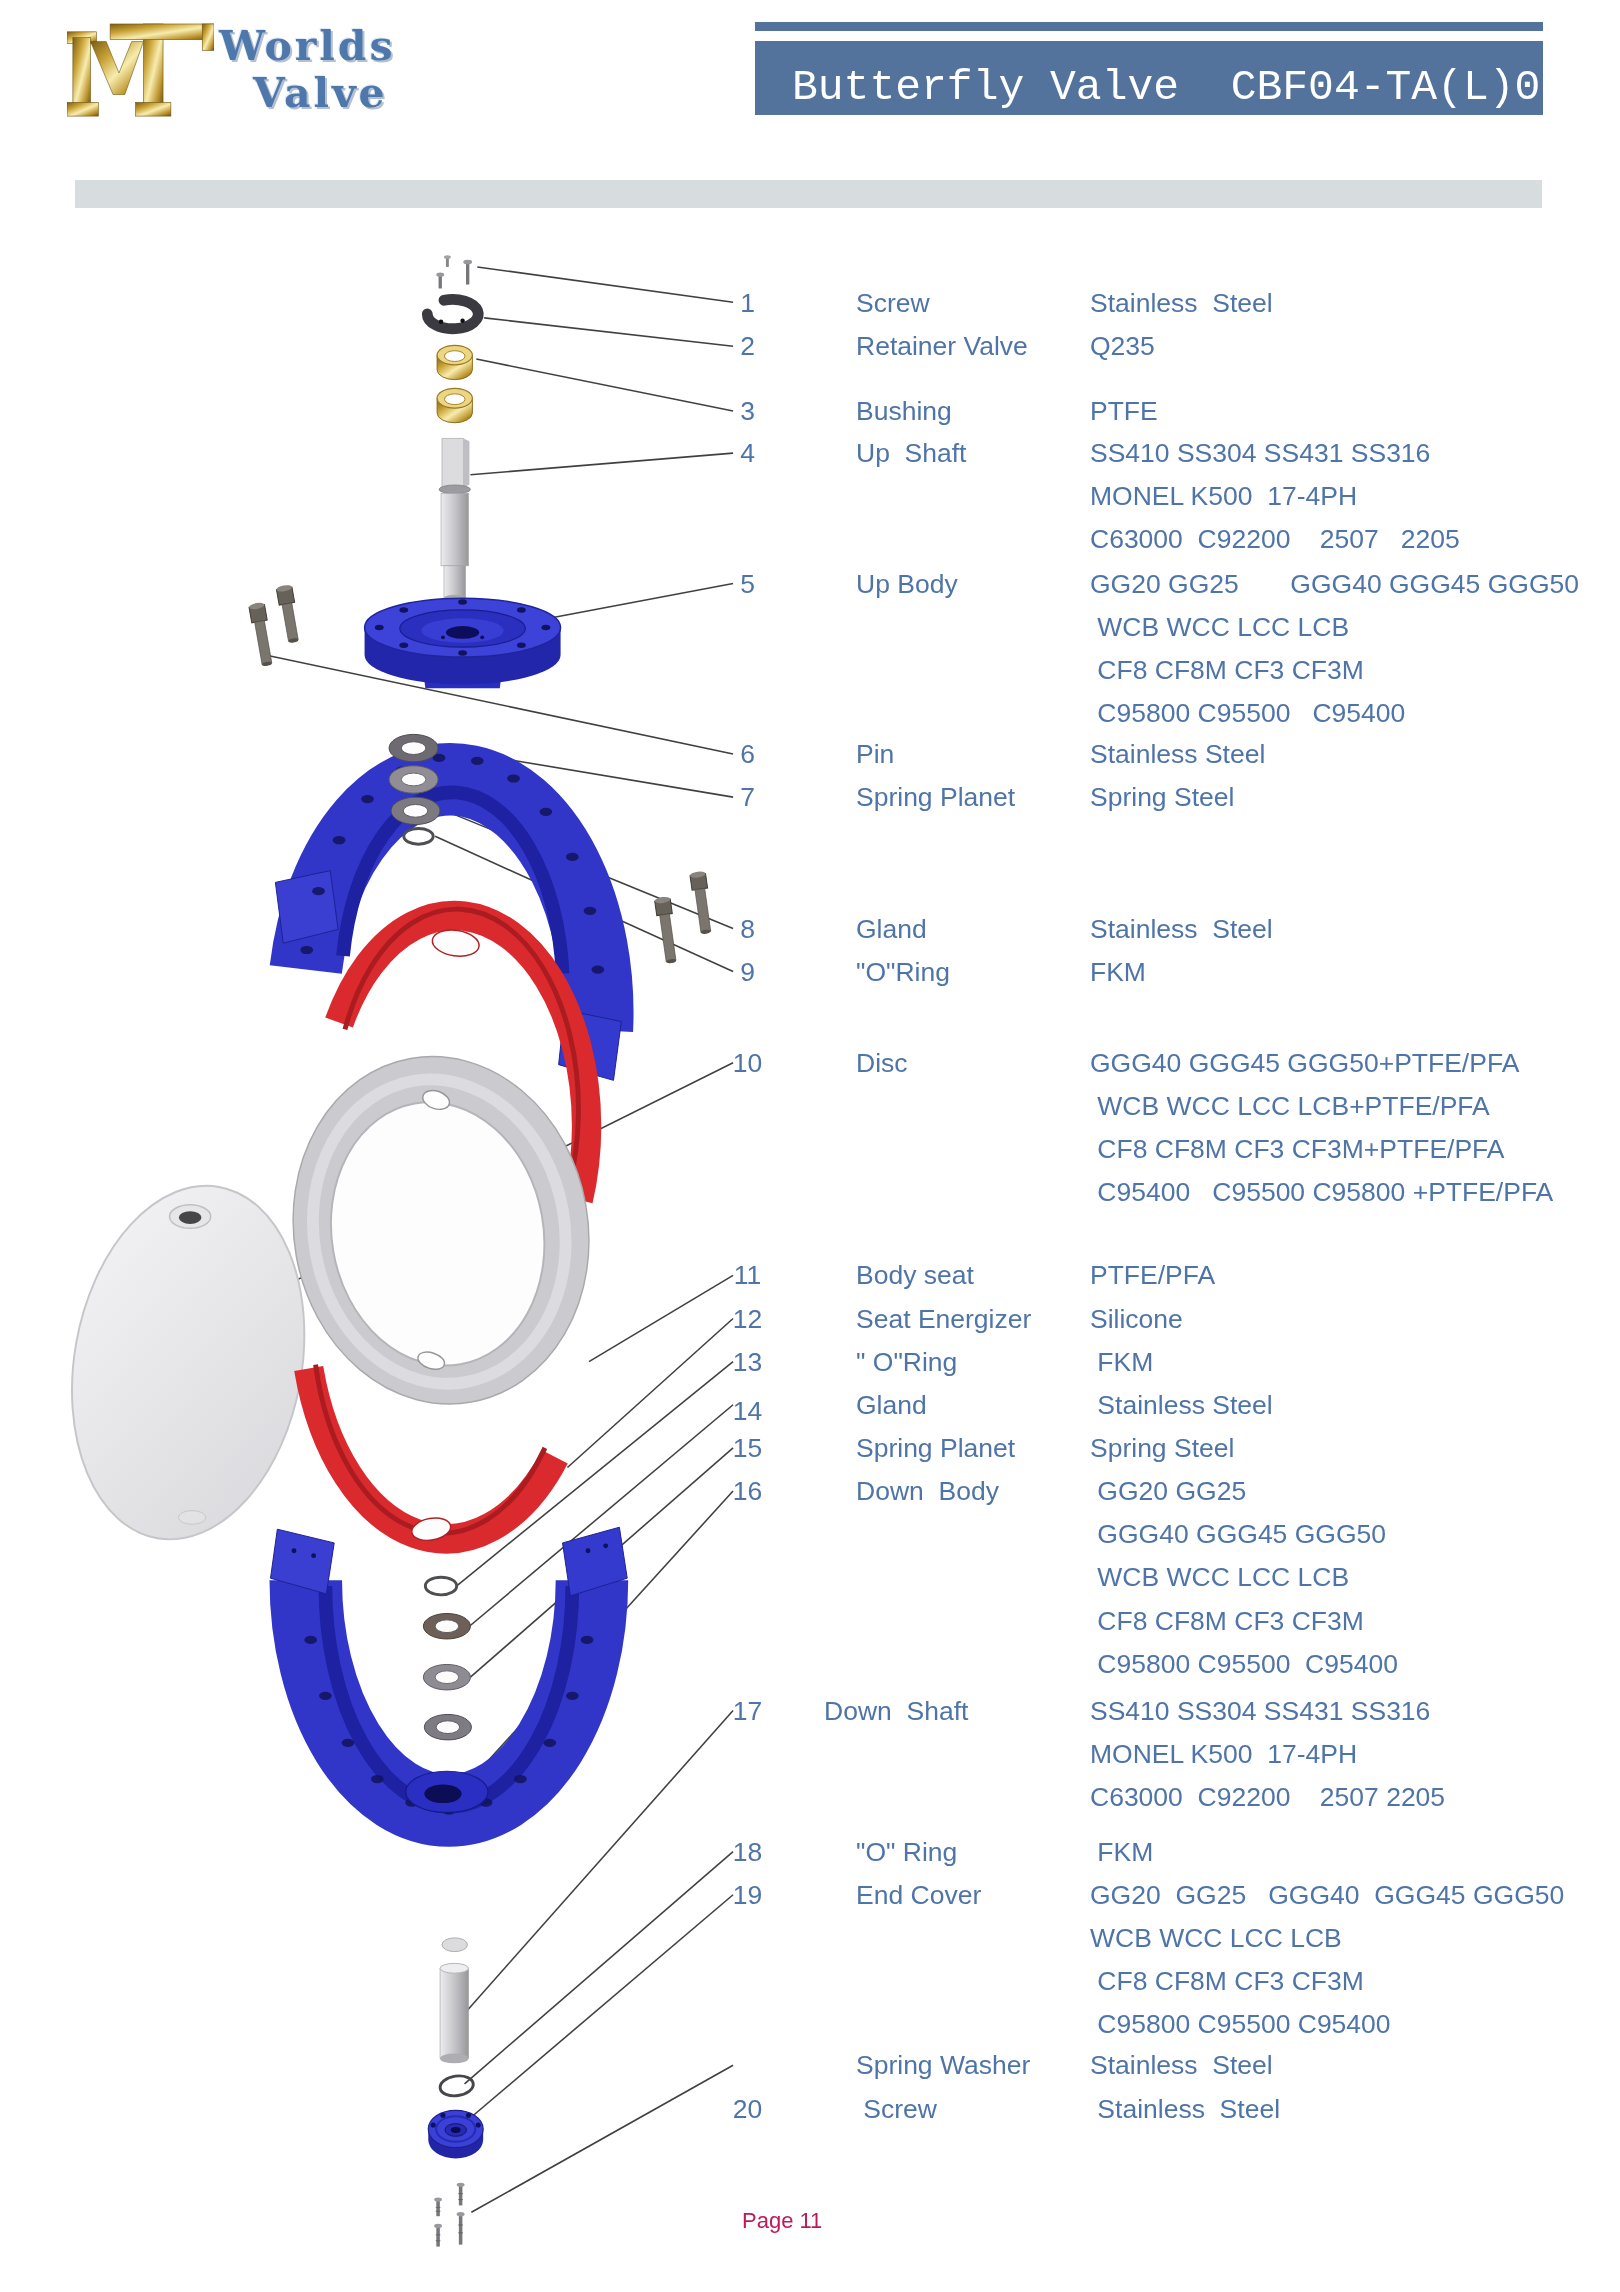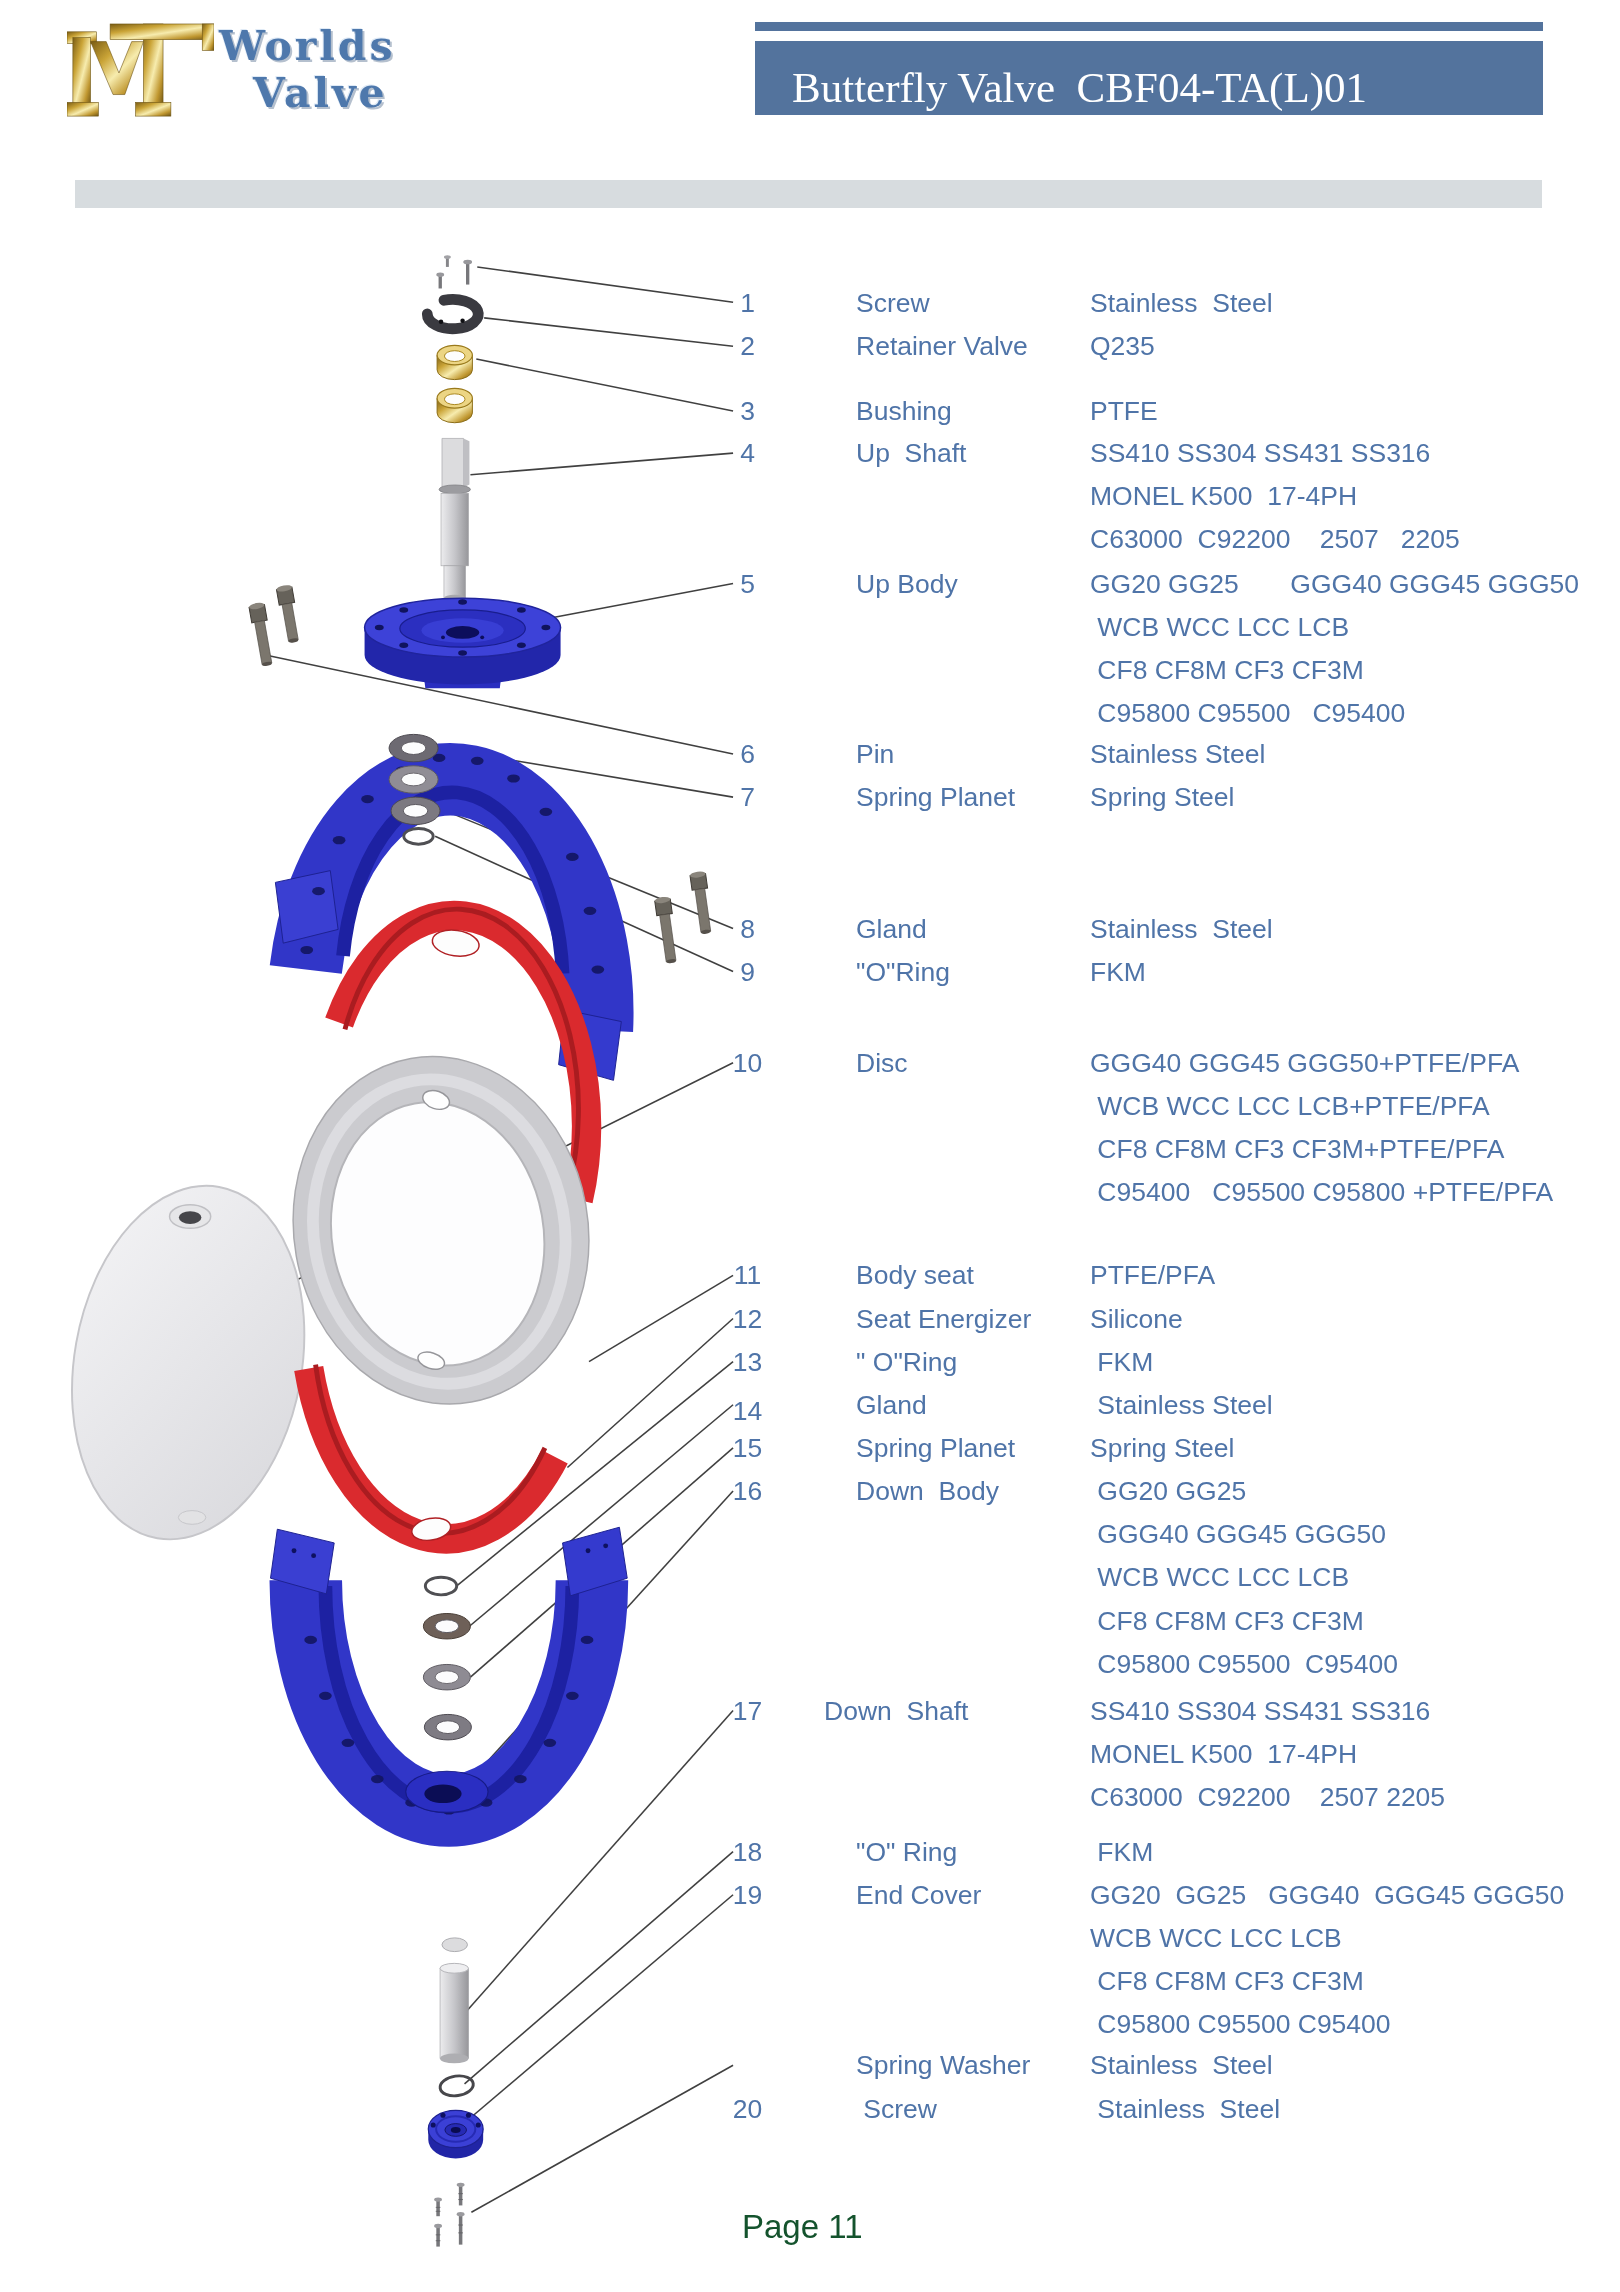--- a/index.html
+++ b/index.html
@@ -10,31 +10,31 @@
   .logo-wrap{position:absolute;left:67px;top:21.6px;width:392px;height:108px;}
   .logo-text1{position:absolute;left:152px;top:0px;font-family:"DejaVu Serif",serif;
       font-weight:bold;font-size:41px;color:#4e78ac;letter-spacing:2.9px;
       text-shadow:2px 2px 0 rgba(44,74,116,.35), -1px -1px 0 rgba(220,232,245,.9);}
   .logo-text2{position:absolute;left:186px;top:47px;font-family:"DejaVu Serif",serif;
       font-weight:bold;font-size:41px;color:#4e78ac;letter-spacing:2.9px;
       text-shadow:2px 2px 0 rgba(44,74,116,.35), -1px -1px 0 rgba(220,232,245,.9);}
   .top-thin-bar{position:absolute;left:755px;top:21.6px;width:788px;height:9.8px;background:#53739d;}
   .title-box{position:absolute;left:755px;top:41px;width:788px;height:74px;background:#53739d;
       display:flex;align-items:center;padding-left:37px;box-sizing:border-box;}
-  .title-box span{font-family:Liberation Serif, serif;font-size:43px;color:#ffffff;white-space:pre;margin-top:18px;}
+  .title-box span{font-family:Liberation Mono, monospace;font-size:43px;color:#ffffff;white-space:pre;margin-top:18px;}
   .header-bar{position:absolute;left:75px;top:134px;width:1467px;height:46px;background:#5578a3;
       display:flex;align-items:center;padding-left:9.8px;box-sizing:border-box;}
   .header-bar .main{font-size:34px;color:#ffffff;letter-spacing:0.5px;white-space:pre;}
   .header-bar .range{font-family:"Liberation Serif",serif;font-size:33px;color:#f2f5f8;
       letter-spacing:2px;margin-left:13.7px;white-space:pre;}
   .header-shadow{position:absolute;left:75px;top:180px;width:1467px;height:28px;background:#d7dcdf;}
   
   .pnum,.pname,.pmat{position:absolute;font-size:26.5px;color:#4f74a8;white-space:pre;line-height:33px;}
   .pnum{width:45px;text-align:center;}
-  .footer-text{position:absolute;left:742px;top:2208px;font-size:33px;color:#14532d;}
+  .footer-text{position:absolute;left:742px;top:2208px;font-size:22px;color:#be185d;}
 </style>
 </head>
 <body>
 
 <div class="page">
 
   <svg width="1620" height="2293" viewBox="0 0 1653 2339">
     <defs>
       <linearGradient id="goldGrad" x1="0" y1="0" x2="1" y2="1">
         <stop offset="0" stop-color="#7a5c14"></stop>

